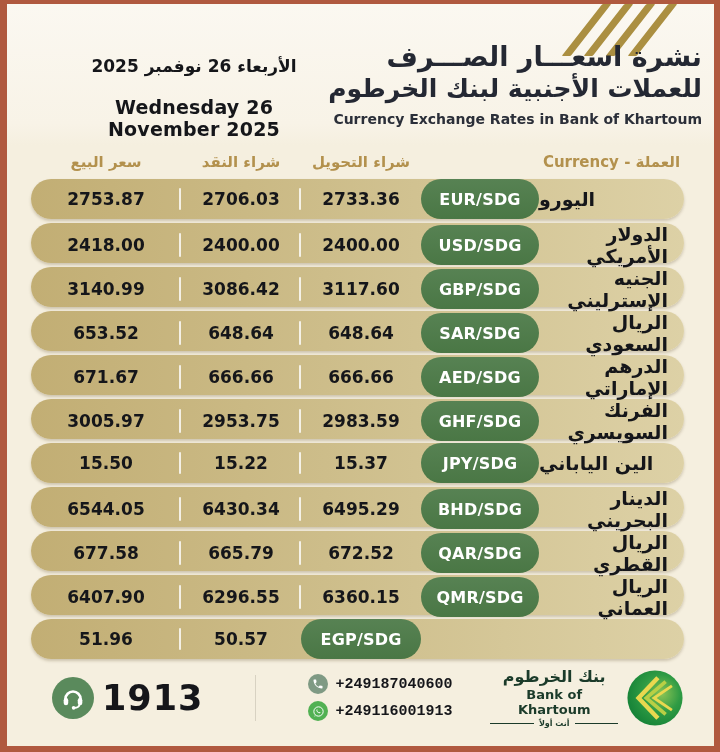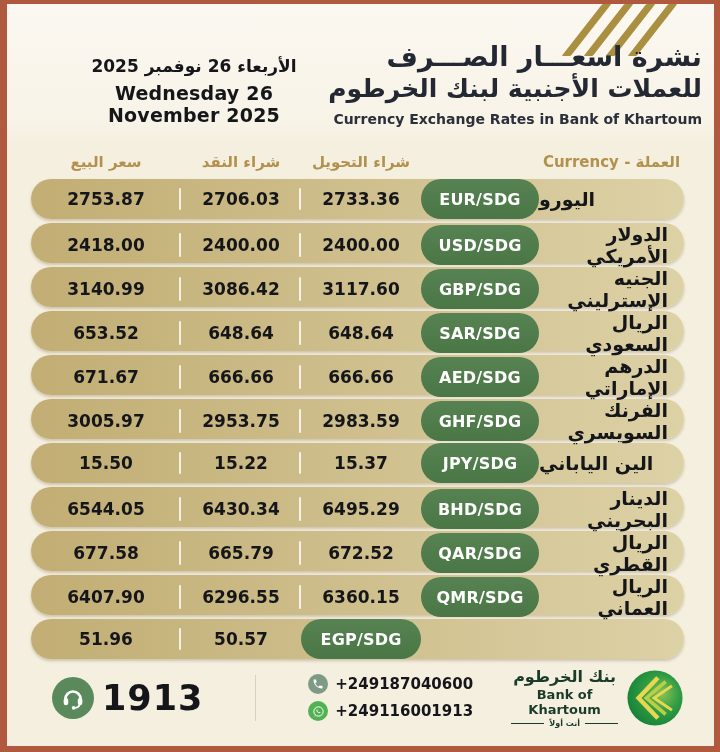--- a/index.html
+++ b/index.html
@@ -43,21 +43,21 @@
   }
   .date-block {
     position: absolute;
     top: 52px;
     left: 52px;
     width: 270px;
     text-align: center;
     color: #15161a;
   }
   .date-ar { font-size: 17px; font-weight: 700; direction: rtl; }
-  .date-en { font-size: 19px; font-weight: 700; margin-top: 6px; letter-spacing: 0.2px; }
+  .date-en { font-size: 19px; font-weight: 700; margin-top: 20px; letter-spacing: 0.2px; }
   .title-block {
     position: absolute;
     top: 36px;
     right: 12px;
     text-align: right;
   }
   .title-ar { font-size: 27px; font-weight: 700; color: #242833; direction: rtl; line-height: 1.25; }
   .title-ar-2 { font-size: 25px; font-weight: 700; color: #242833; direction: rtl; line-height: 1.2; }
   .subtitle-en { font-size: 14px; font-weight: 700; color: #2b2f39; margin-top: 7px; }
 
@@ -143,21 +143,21 @@
   .hotline { display: flex; align-items: center; gap: 8px; }
   .hotline-icon {
     width: 42px; height: 42px; border-radius: 50%;
     background: #5a8a5c;
     display: flex; align-items: center; justify-content: center;
     flex: 0 0 auto;
   }
   .hotline-number { font-size: 35px; font-weight: 700; color: #15161a; letter-spacing: 1px; }
   .v-divider { width: 1px; height: 46px; background: #d8d2c2; margin: 0 14px; }
   .contacts { display: flex; flex-direction: column; gap: 7px; }
-  .contact-line { display: flex; align-items: center; gap: 7px; }
+  .contact-line { display: flex; align-items: center; gap: 7px; font-family: Liberation Mono, monospace; }
   .contact-icon {
     width: 20px; height: 20px; border-radius: 50%;
     display: flex; align-items: center; justify-content: center;
     flex: 0 0 auto;
   }
   .contact-icon.phone { background: #7f9a84; }
   .contact-icon.whatsapp { background: #52b153; }
   .contact-number { font-size: 15px; font-weight: 700; color: #15161a; }
 
   .logo-group { margin-left: auto; display: flex; align-items: center; gap: 8px; padding-right: 8px; }

